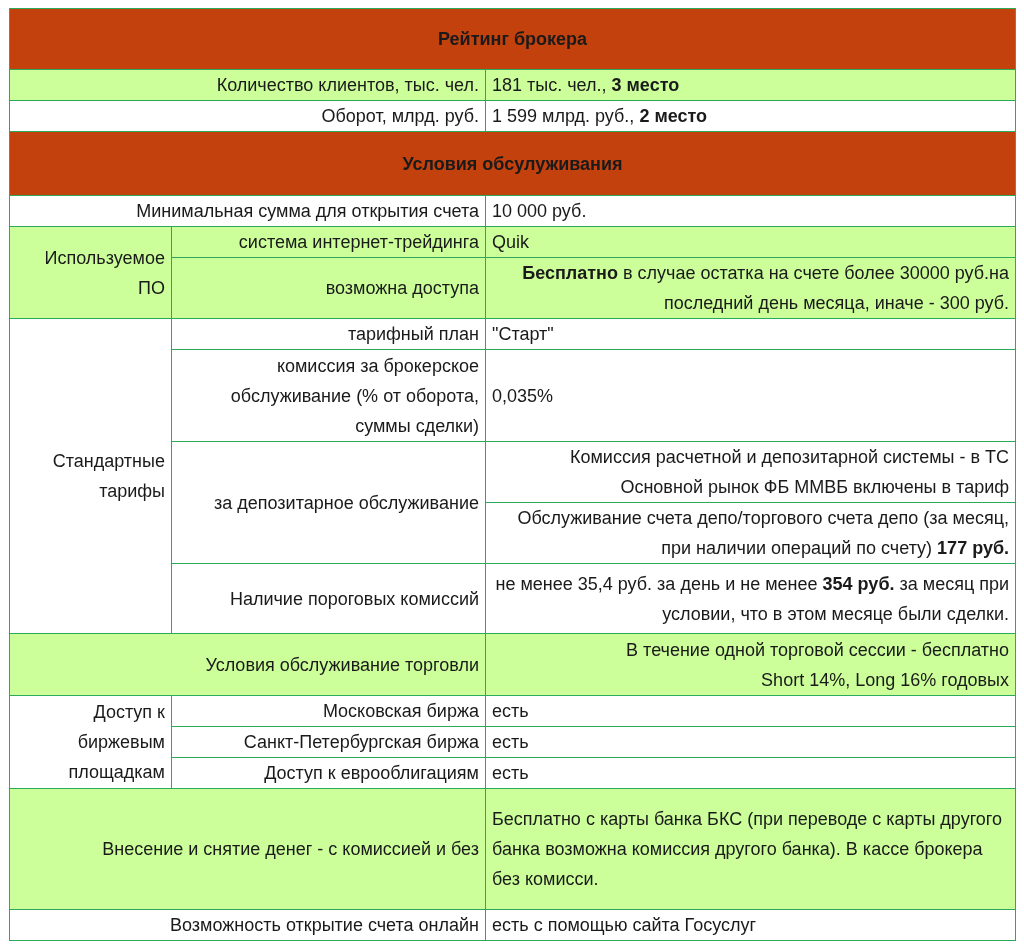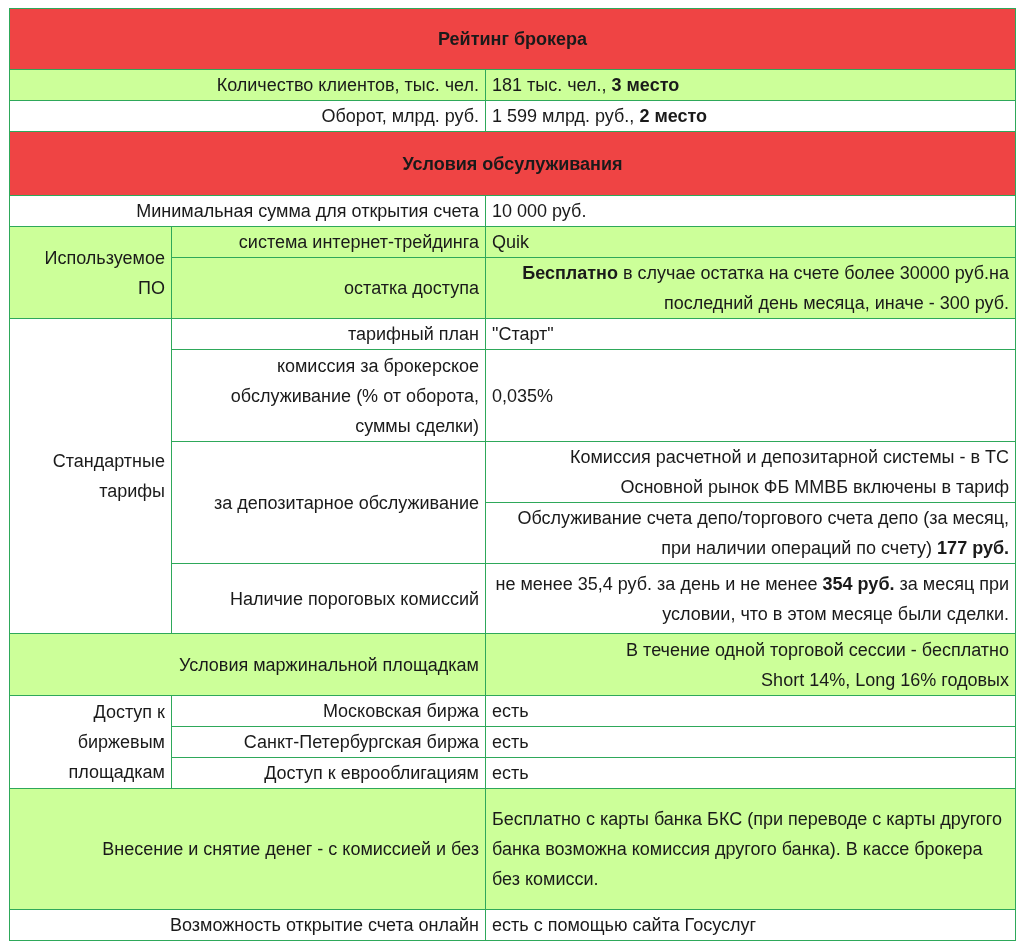--- a/index.html
+++ b/index.html
@@ -12,21 +12,21 @@
       table-layout: fixed;
       font-size: 18px;
     }
     table.grid td {
       border: 1.5px solid #2ea85a;
       padding: 0 6px;
       vertical-align: middle;
       line-height: 30px;
       white-space: normal;
     }
-    .hdr td { background: #ef4444; text-align: center; font-weight: bold; }
+    .hdr td { background: #c2410c; text-align: center; font-weight: bold; }
     .green { background: #ccff99; }
     .white { background: #ffffff; }
     .center { text-align: left; }
     .left { text-align: right; }
     b { font-weight: bold; }
     col.c1 { width: 162px; }
     col.c2 { width: 314px; }
     col.c3 { width: 530px; }
   </style>
 </head>
@@ -62,21 +62,21 @@
     <td colspan="2" class="left">Минимальная сумма для открытия счета</td>
     <td class="center">10 000 руб.</td>
   </tr>
 
   <tr class="green" style="height:31px">
     <td rowspan="2" class="left">Используемое ПО</td>
     <td class="left">система интернет-трейдинга</td>
     <td class="center">Quik</td>
   </tr>
   <tr class="green" style="height:61px">
-    <td class="left">остатка доступа</td>
+    <td class="left">возможна доступа</td>
     <td class="left"><b>Бесплатно</b><span> в случае остатка на счете более 30000 руб.на последний день месяца, иначе - 300 руб.</span></td>
   </tr>
 
   <tr class="white" style="height:30px">
     <td rowspan="5" class="left">Стандартные тарифы</td>
     <td class="left">тарифный план</td>
     <td class="center">"Старт"</td>
   </tr>
   <tr class="white" style="height:92px">
     <td class="left">комиссия за брокерское обслуживание (% от оборота, суммы сделки)</td>
@@ -88,21 +88,21 @@
   </tr>
   <tr class="white" style="height:60px">
     <td class="left"><span>Обслуживание счета депо/торгового счета депо (за месяц, при наличии операций по счету) </span><b>177 руб.</b></td>
   </tr>
   <tr class="white" style="height:70px">
     <td class="left">Наличие пороговых комиссий</td>
     <td class="left"><span>не менее 35,4 руб. за день и не менее </span><b>354 руб.</b><span> за месяц при условии, что в этом месяце были сделки.</span></td>
   </tr>
 
   <tr class="green" style="height:62px">
-    <td colspan="2" class="left">Условия маржинальной площадкам</td>
+    <td colspan="2" class="left">Условия обслуживание торговли</td>
     <td class="left">
           <div>В течение одной торговой сессии - бесплатно</div>
           <div>Short 14%, Long 16% годовых</div>
         </td>
   </tr>
 
   <tr class="white" style="height:31px">
     <td rowspan="3" class="left">Доступ к биржевым площадкам</td>
     <td class="left">Московская биржа</td>
     <td class="center">есть</td>

